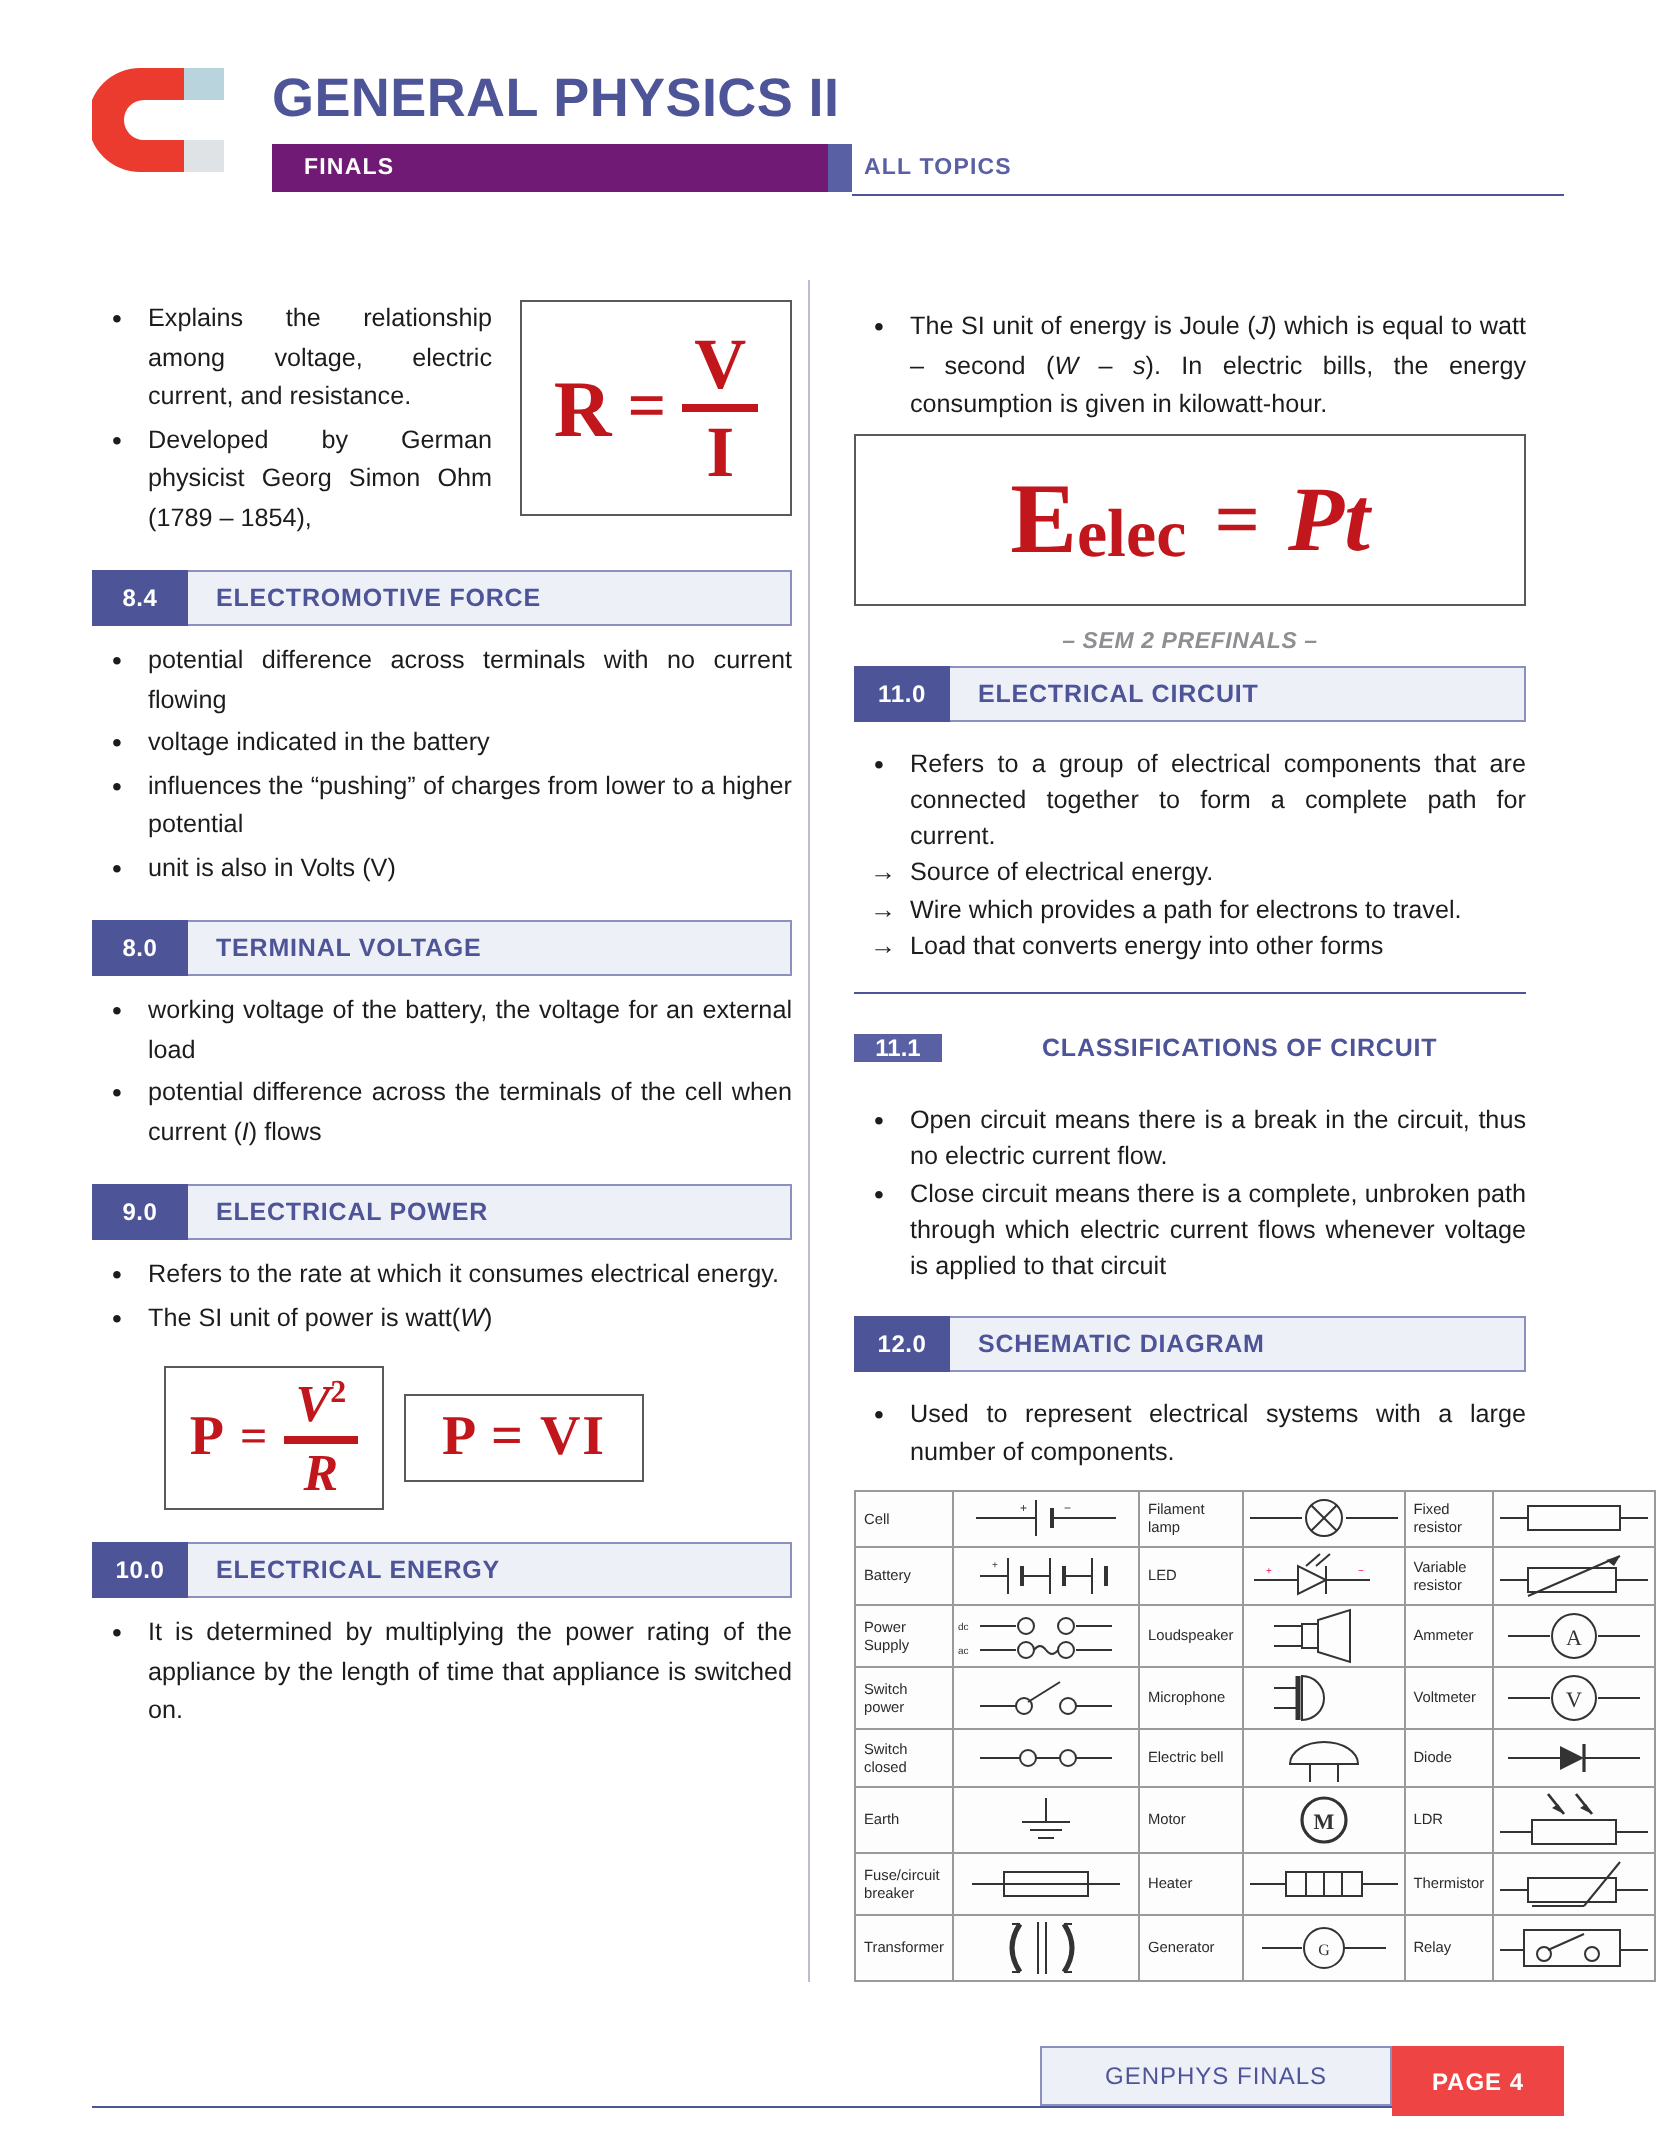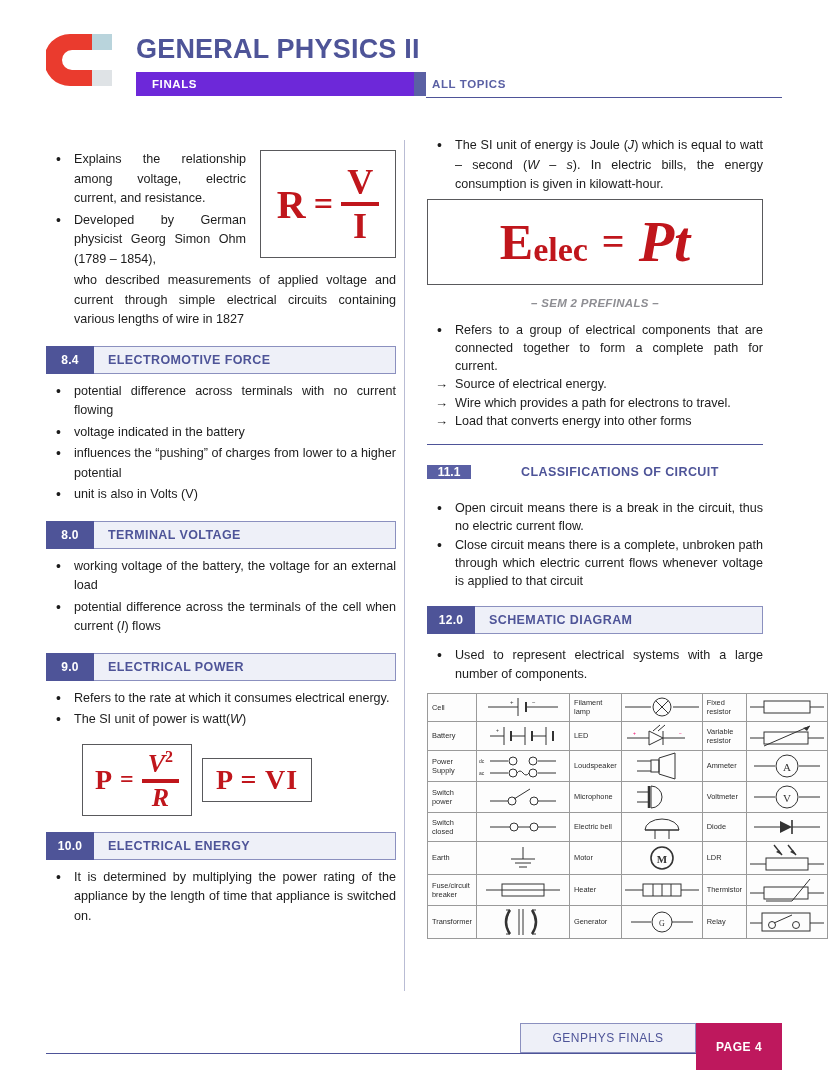--- a/index.html
+++ b/index.html
@@ -22,21 +22,21 @@
 
   .title {
     position: absolute; left: 90px; top: 8px;
     font-size: 27px; font-weight: bold; letter-spacing: .2px;
     color: #4e5498;
   }
 
   .tabrow { position: absolute; left: 90px; top: 46px; right: 0; height: 24px; }
   .tab-finals {
     position: absolute; left: 0; top: 0; width: 278px; height: 24px;
-    background: #6d28d9;
+    background: #701a75;
     color: #ffffff; font-size: 11.5px; font-weight: bold; letter-spacing: .6px;
     display: flex; align-items: center; padding-left: 16px;
   }
   .tab-divider {
     position: absolute; left: 278px; top: 0; width: 12px; height: 24px;
     background: #5a60a4;
   }
   .tab-all {
     position: absolute; left: 296px; top: 0; height: 24px;
     color: #5a60a4; font-size: 11.5px; font-weight: bold; letter-spacing: .6px;
@@ -136,30 +136,30 @@
   .frac .nu { font-size: 36px; padding: 0 6px 2px 6px; }
   .frac .bar { width: 100%; height: 4px; background: #c0161c; }
   .frac .de { font-size: 36px; padding: 2px 6px 0 6px; }
 
   .f-energy {
     width: 100%; height: 86px; margin: 4px 0 0 0;
   }
   .f-energy .big { font-size: 50px; line-height: 1; }
   .f-energy .sub { font-size: 34px; vertical-align: -2px; }
   .f-energy .opbig { font-size: 40px; margin: 0 14px; }
-  .f-energy .rhs { font-size: 58px; font-style: italic; }
+  .f-energy .rhs { font-size: 46px; font-style: italic; }
 
   .power-row { display: flex; align-items: center; gap: 10px; margin: 14px 0 0 36px; }
   .f-pow1 { width: 110px; height: 72px; }
   .f-pow1 .lhs { font-size: 28px; }
   .f-pow1 .op { font-size: 24px; }
   .f-pow1 .frac .nu { font-size: 26px; font-style: italic; }
   .f-pow1 .frac .de { font-size: 26px; font-style: italic; }
   .f-pow1 sup { font-size: 16px; font-style: normal; }
-  .f-pow2 { width: 110px; height: 44px; font-size: 28px; letter-spacing: 1px; }
+  .f-pow2 { width: 120px; height: 44px; font-size: 28px; letter-spacing: 1px; }
 
   
   .symtable {
     width: 100%; border-collapse: collapse; margin-top: 10px;
     background: #fdfdfd;
   }
   .symtable td { border: 1px solid #9a9a9a; vertical-align: middle; }
   .symtable td.lbl {
     width: 22%; font-size: 7.4px; color: #2b2b2b; padding: 3px 4px; line-height: 1.25;
   }
@@ -172,22 +172,22 @@
     position: absolute; left: 0; right: 0; top: 30px;
     border-bottom: 1.2px solid #4e5498;
   }
   .foot-name {
     position: absolute; right: 86px; top: 0; width: 176px; height: 30px;
     background: #eef0f8; border: 1px solid #8b90bf;
     color: #4e5498; font-size: 12px; font-weight: normal; letter-spacing: .5px;
     display: flex; align-items: center; justify-content: center;
   }
   .foot-page {
-    position: absolute; right: 0; top: 0; width: 86px; height: 47px;
-    background: #be185d; color: #fff;
+    position: absolute; right: 0; top: 0; width: 86px; height: 35px;
+    background: #ef4444; color: #fff;
     font-size: 12px; font-weight: bold; letter-spacing: .5px;
     display: flex; align-items: center; justify-content: center;
   }
 </style>
 </head>
 <body>
 
 <div class="page">
 
   <div class="header">
@@ -223,21 +223,20 @@
             <span class="bar"></span>
             <span class="de">I</span>
           </span>
         </div>
       </div>
 
       <ul class="blist" style="margin-top:14px;">
         <li>Explains the relationship among voltage, electric current, and resistance.</li>
         <li>Developed by German physicist Georg Simon Ohm (1789 – 1854),</li>
       </ul>
-      <div class="cont">who described measurements of applied voltage and current through simple electrical circuits containing various lengths of wire in 1827</div>
 
       <div class="sec">
         <div class="num">8.4</div>
         <div class="nm">ELECTROMOTIVE FORCE</div>
       </div>
       <ul class="blist">
         <li>potential difference across terminals with no current flowing</li>
         <li>voltage indicated in the battery</li>
         <li>influences the “pushing” of charges from lower to a higher potential</li>
         <li>unit is also in Volts (V)</li>
@@ -282,32 +281,36 @@
       </div>
       <ul class="blist">
         <li>It is determined by multiplying the power rating of the appliance by the length of time that appliance is switched on.</li>
       </ul>
     </div>
 
     <div class="col-sep"></div>
 
     <div class="col col-right">
 
-      <ul class="blist" style="margin-top:0;">
+      <ul class="blist" style="margin-top:18px;">
         <li>The SI unit of energy is Joule (<i>J</i>) which is equal to watt – second (<i>W</i> – <i>s</i>). In electric bills, the energy consumption is given in kilowatt-hour.</li>
       </ul>
 
       <div class="fbox f-energy">
         <span class="big"><span>E</span><span class="sub">elec</span></span>
         <span class="opbig">=</span>
         <span class="rhs">Pt</span>
       </div>
 
       <div class="sem-divider">– SEM 2 PREFINALS –</div>
 
+      <div class="sec" style="margin-top:0;">
+        <div class="num">11.0</div>
+        <div class="nm">ELECTRICAL CIRCUIT</div>
+      </div>
       <ul class="blist tight" style="margin-top:12px;">
         <li>Refers to a group of electrical components that are connected together to form a complete path for current.</li>
         <li class="arrow">Source of electrical energy.</li>
         <li class="arrow">Wire which provides a path for electrons to travel.</li>
         <li class="arrow">Load that converts energy into other forms</li>
       </ul>
 
       <div class="hr-sub"></div>
 
       <div class="subsec">

